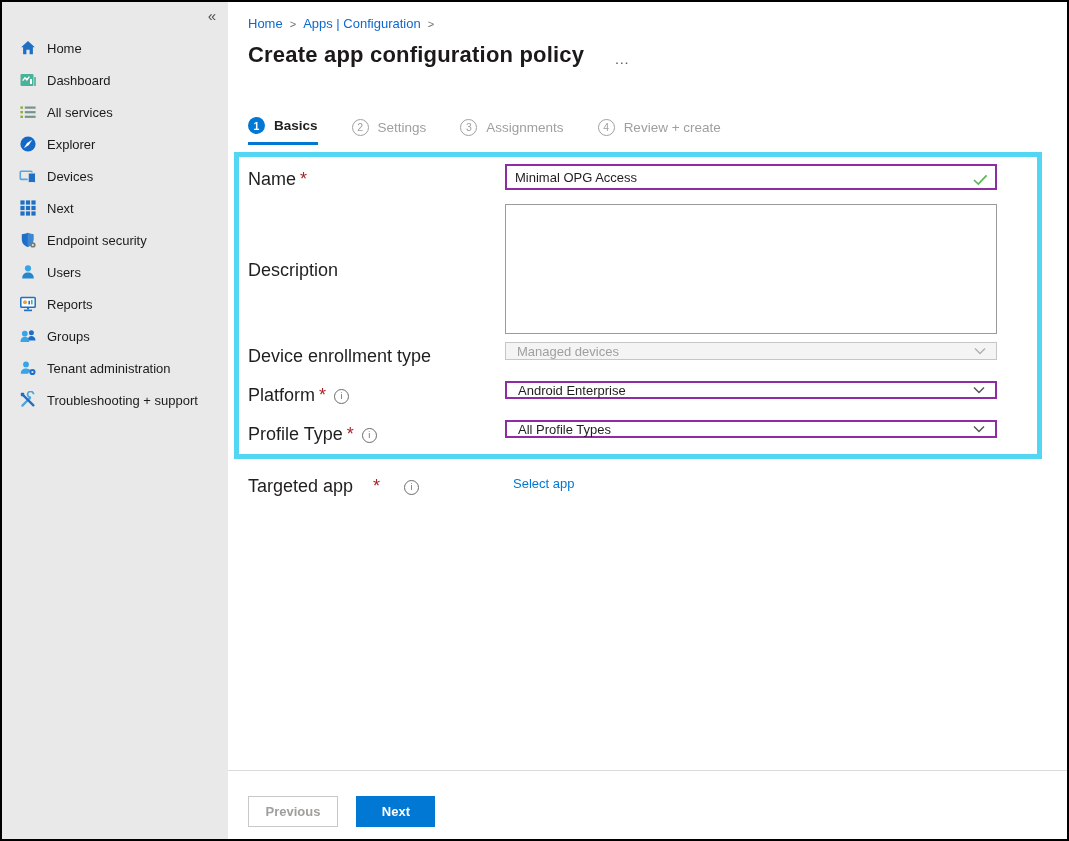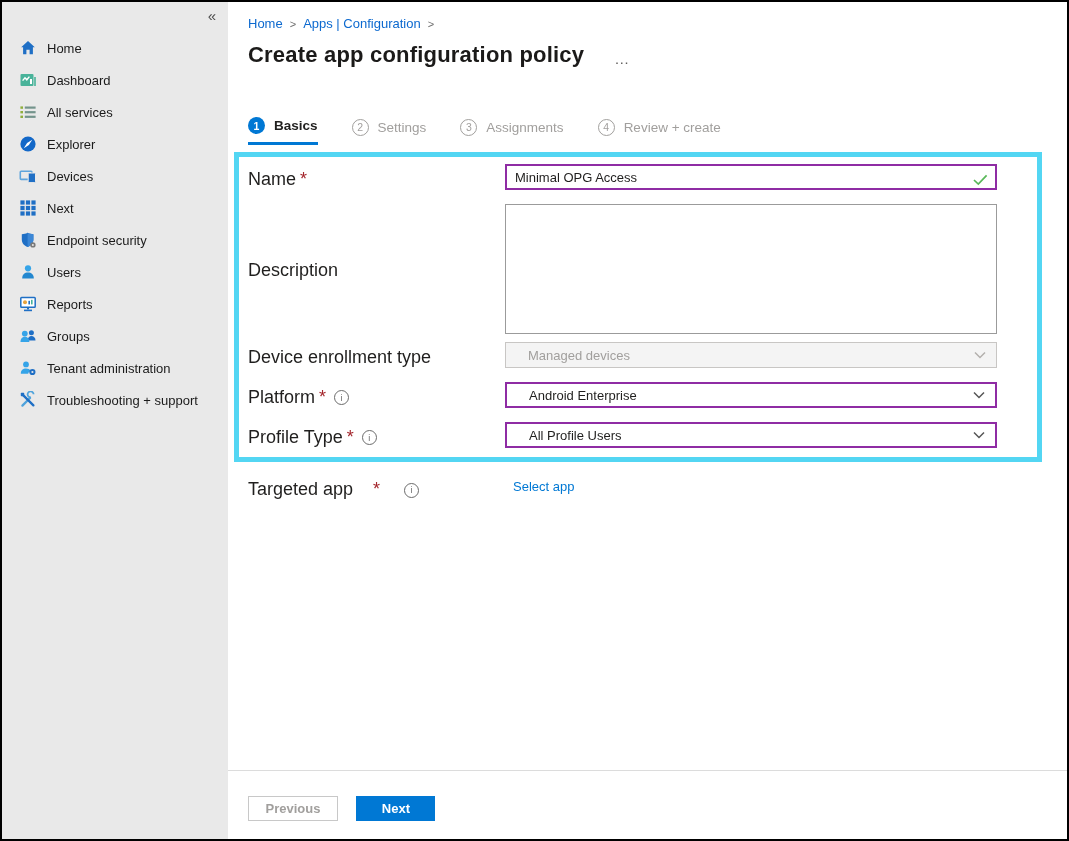--- a/index.html
+++ b/index.html
@@ -59,35 +59,35 @@
 
   .text-input{height:26px;border:2px solid var(--input-purple);box-sizing:border-box;
               display:flex;align-items:center;background:#fff;position:relative;}
   .text-input input{border:none;outline:none;flex:1;font-size:13px;color:var(--body-text);
                     padding:0 28px 0 8px;background:transparent;}
   .check{position:absolute;right:7px;top:6px;}
 
   textarea.desc{width:492px;height:130px;box-sizing:border-box;border:1px solid var(--control-border-gray);
                 resize:none;font-size:13px;padding:6px 8px;outline:none;display:block;}
 
-  .dropdown{height:26px;box-sizing:border-box;border:2px solid var(--input-purple);background:#fff;
+  .dropdown{height:18px;box-sizing:border-box;border:2px solid var(--input-purple);background:#fff;
             display:flex;align-items:center;justify-content:space-between;
-            padding:0 10px 0 22px;font-size:13px;color:var(--body-text);cursor:pointer;}
+            padding:0 10px 0 11px;font-size:13px;color:var(--body-text);cursor:pointer;}
   .dropdown.disabled{border:1px solid var(--disabled-border);background:var(--disabled-bg);
                      color:var(--muted-text);cursor:default;}
   .dd-chevron{display:inline-flex;}
 
   .targeted-row{display:flex;margin-top:13px;}
   .select-app{font-size:13px;color:var(--accent-blue);margin-left:8px;display:inline-block;
               padding-top:4px;cursor:pointer;}
 
   
   .footer{position:absolute;left:0;right:0;bottom:0;height:69px;box-sizing:border-box;
           border-top:1px solid var(--divider-gray);background:#fff;padding:25px 0 0 20px;}
-  .btn{height:25px;font-size:13px;font-weight:700;cursor:pointer;box-sizing:border-box;}
+  .btn{height:31px;font-size:13px;font-weight:700;cursor:pointer;box-sizing:border-box;}
   .prev-btn{min-width:90px;background:#fff;border:1px solid #c8c8c8;color:var(--muted-text);}
   .next-btn{min-width:79px;background:var(--next-button-bg);border:1px solid var(--next-button-bg);
             color:#fff;margin-left:14px;}
 </style>
 </head>
 <body>
 
 <div class="frame">
 
   <div class="sidebar">
@@ -340,21 +340,21 @@
         </div>
 
         <div class="form-row">
           <div class="label-col" style="padding-top:4px;">
             <span>Profile Type</span>
             <span class="req">*</span>
             <span class="info-icon"></span>
           </div>
           <div class="ctrl-col">
             <div class="dropdown">
-              <span>All Profile Users</span>
+              <span>All Profile Types</span>
               <span class="dd-chevron">
                 <svg width="12" height="8" viewBox="0 0 12 8">
                     <polyline points="1,1.5 6,6.5 11,1.5" fill="none" stroke="#555" stroke-width="1.5"></polyline>
                   </svg>
               </span>
             </div>
           </div>
         </div>
 
       </div>

